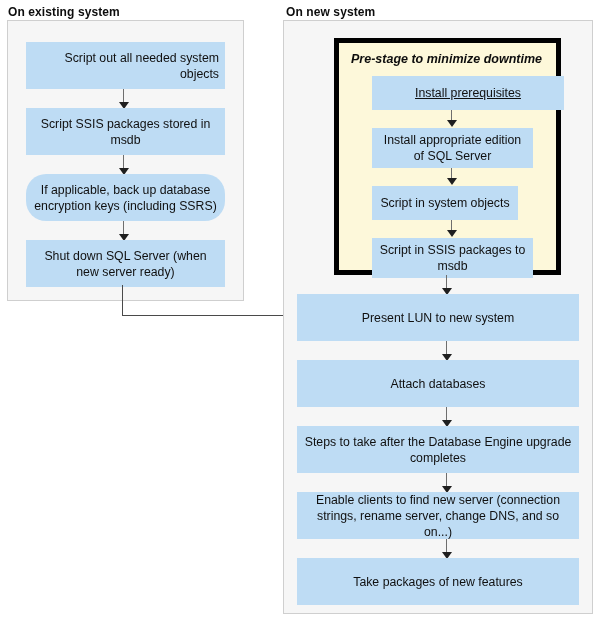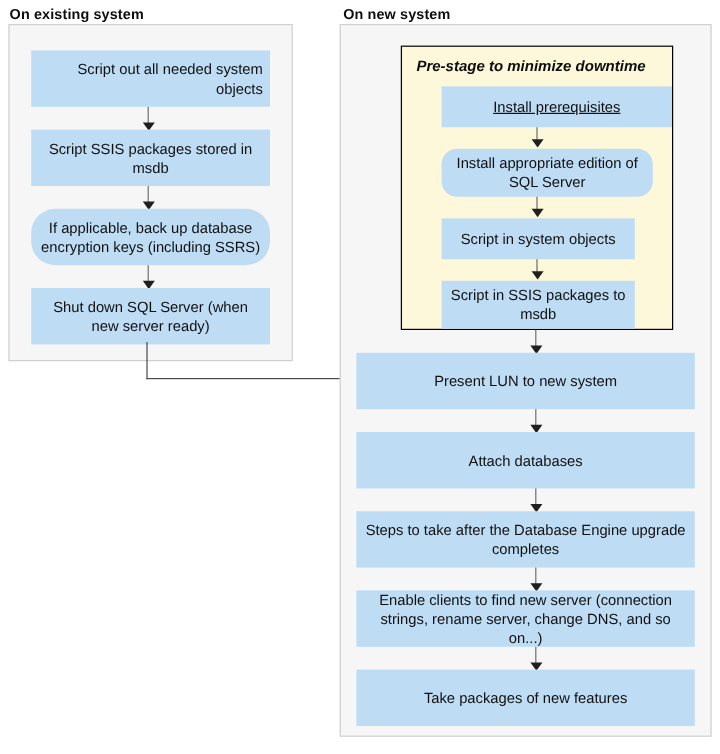--- a/index.html
+++ b/index.html
@@ -51,21 +51,21 @@
     left: 283px; top: 20px;
     width: 310px; height: 594px;
   }
 
   
   #prestage-group {
     position: absolute;
     left: 50px;  top: 17px;
     width: 227px; height: 237px;
     background: #fdf8da;
-    border: 1px solid #000000;
+    border: 5px solid #000000;
     box-sizing: border-box;
   }
   #prestage-label {
     position: absolute;
     left: 12px; top: 9px;
     font-size: 12.5px;
     font-weight: bold;
     font-style: italic;
     color: #0d0d0d;
     white-space: nowrap;
@@ -175,28 +175,28 @@
 
       <div id="prestage-label">Pre-stage to minimize downtime</div>
 
       <div class="box" style="left:33px; top:33px; width:192px; height:34px;text-decoration:underline;">Install prerequisites</div>
 
       <div class="arrow-v" style="left:107px; top:67px; height:18px;">
         <div class="stem" style="height:12px;"></div>
         <div class="head" style="top:10px;"></div>
       </div>
 
-      <div class="box" style="left:33px; top:85px; width:176px; height:40px;border-radius:13px;">Install appropriate edition of SQL Server</div>
+      <div class="box" style="left:33px; top:85px; width:161px; height:40px;">Install appropriate edition of SQL Server</div>
 
       <div class="arrow-v" style="left:107px; top:125px; height:18px;">
         <div class="stem" style="height:12px;"></div>
         <div class="head" style="top:10px;"></div>
       </div>
 
-      <div class="box" style="left:33px; top:143px; width:161px; height:34px;">Script in system objects</div>
+      <div class="box" style="left:33px; top:143px; width:146px; height:34px;">Script in system objects</div>
 
       <div class="arrow-v" style="left:107px; top:177px; height:18px;">
         <div class="stem" style="height:12px;"></div>
         <div class="head" style="top:10px;"></div>
       </div>
 
       <div class="box" style="left:33px; top:195px; width:161px; height:40px;">Script in SSIS packages to msdb</div>
     </div>
 
     <div class="arrow-v" style="left:157px; top:254px; height:21px;">

